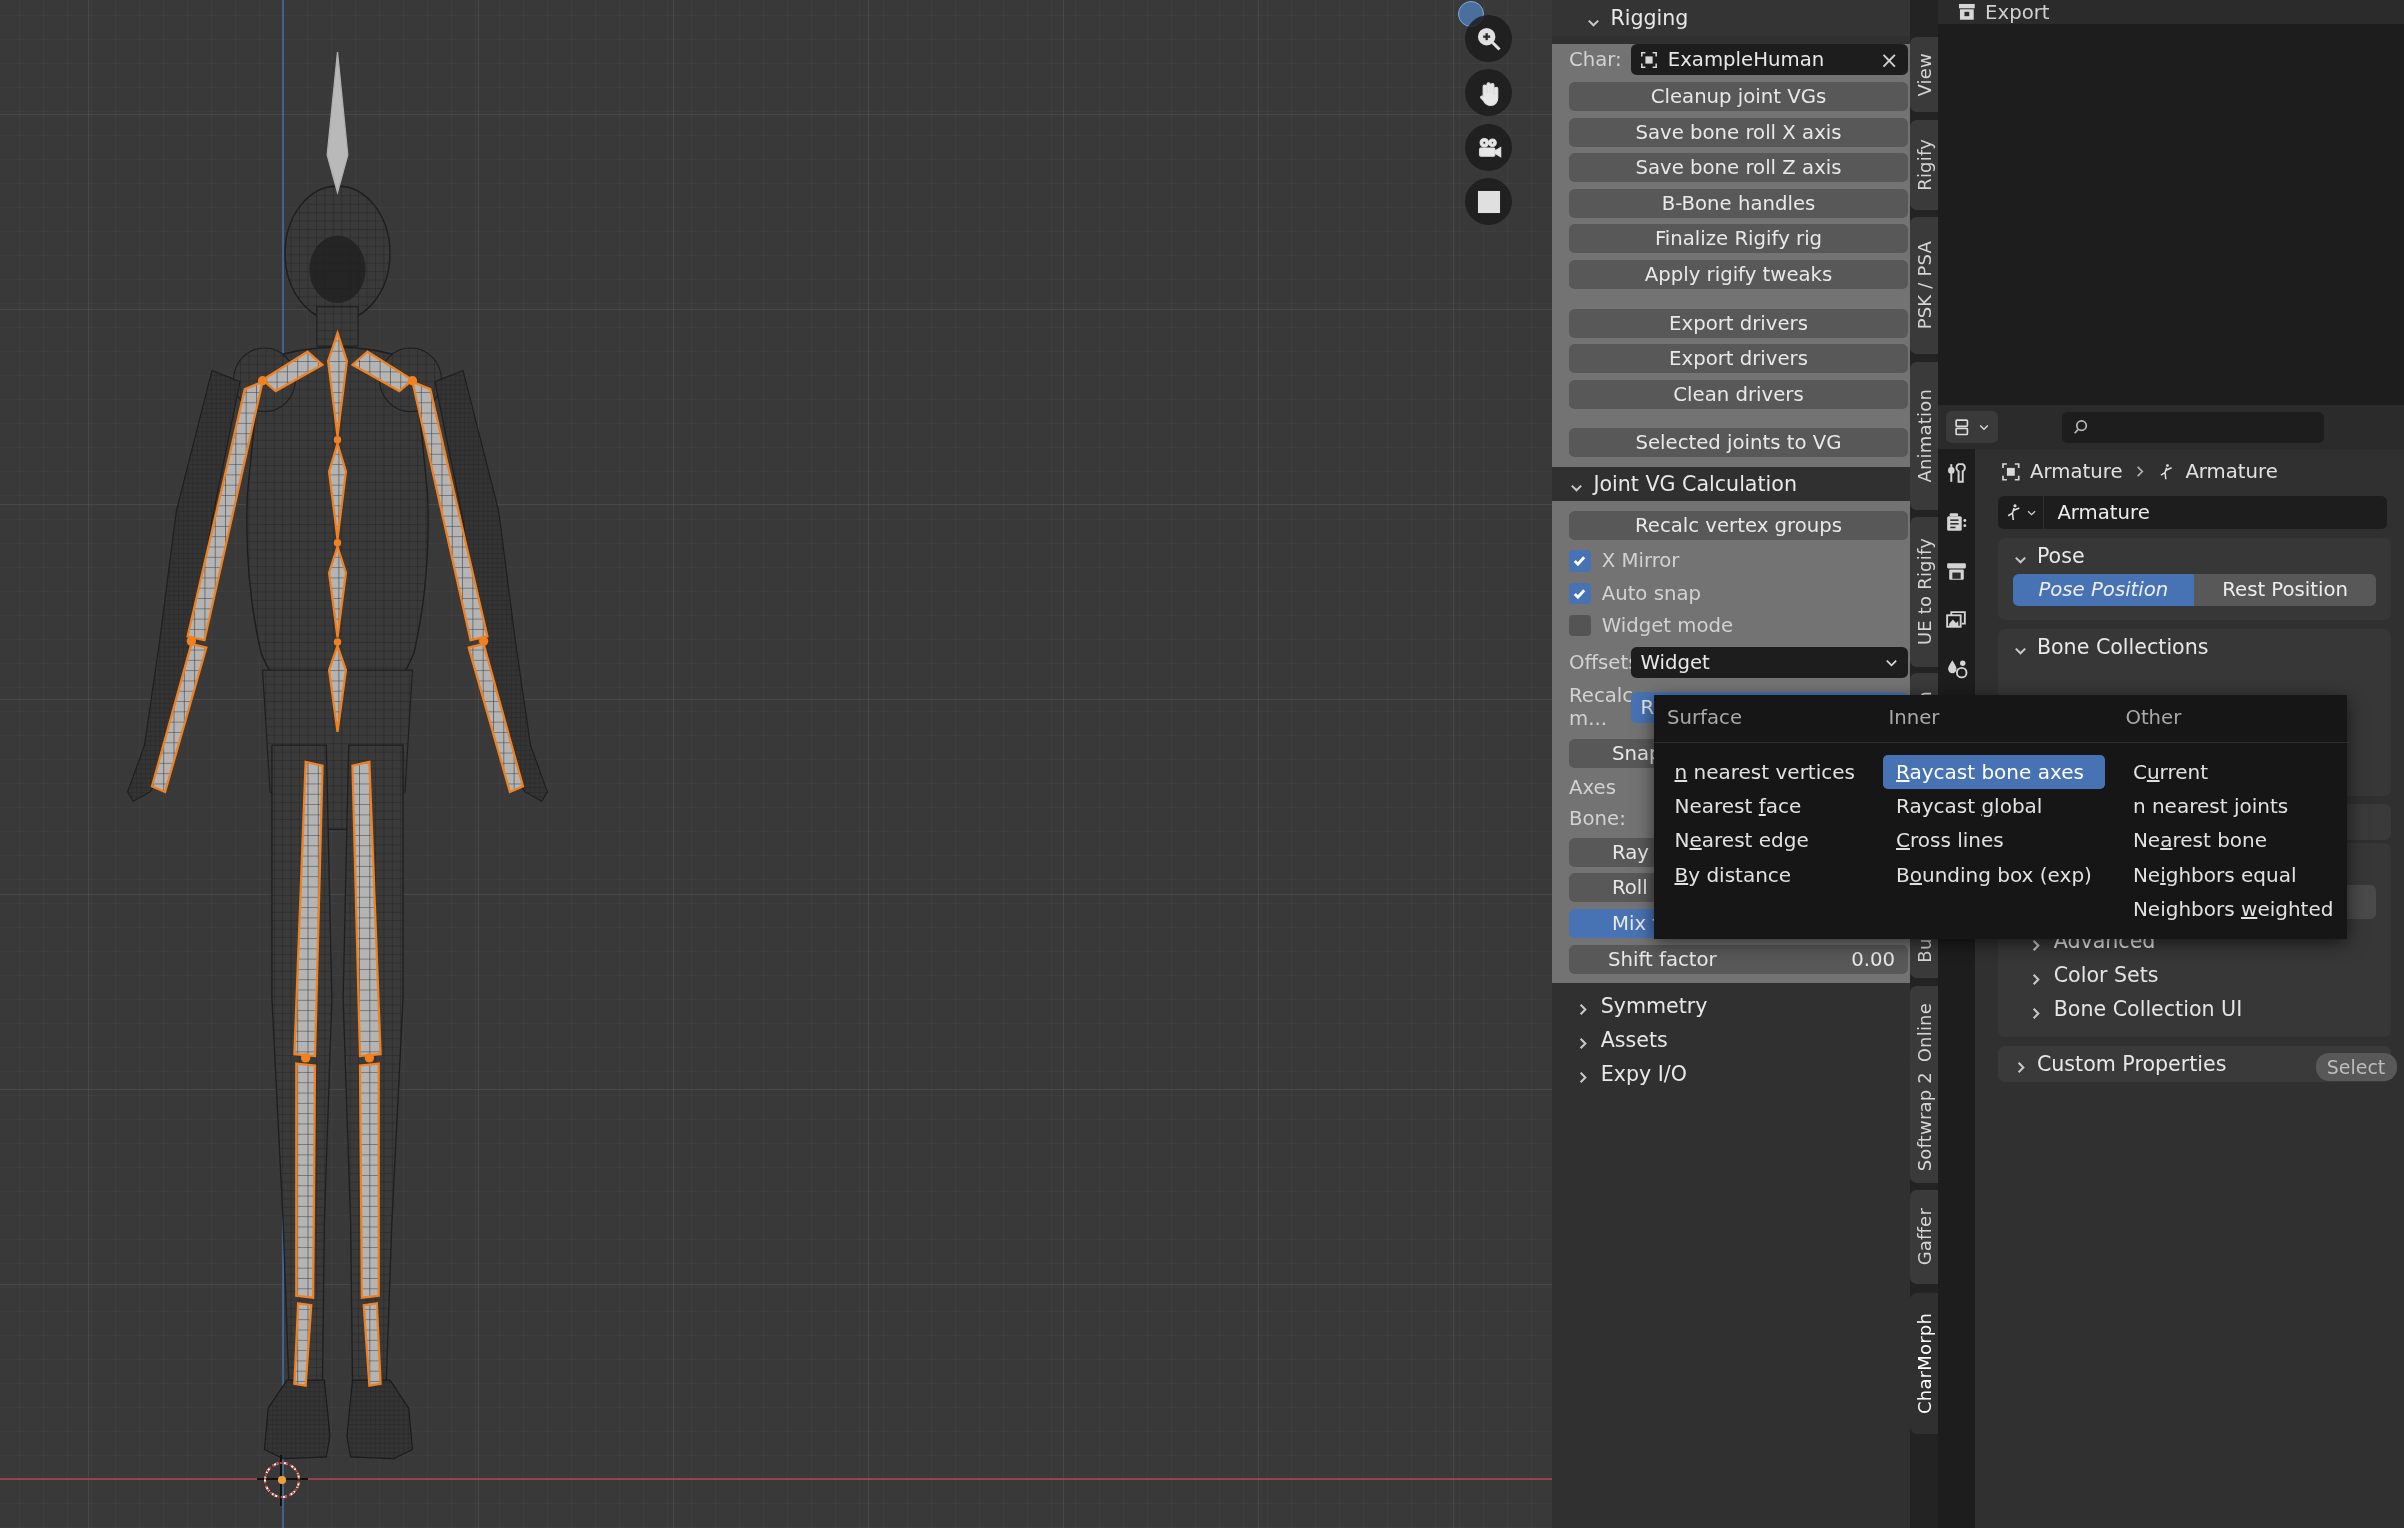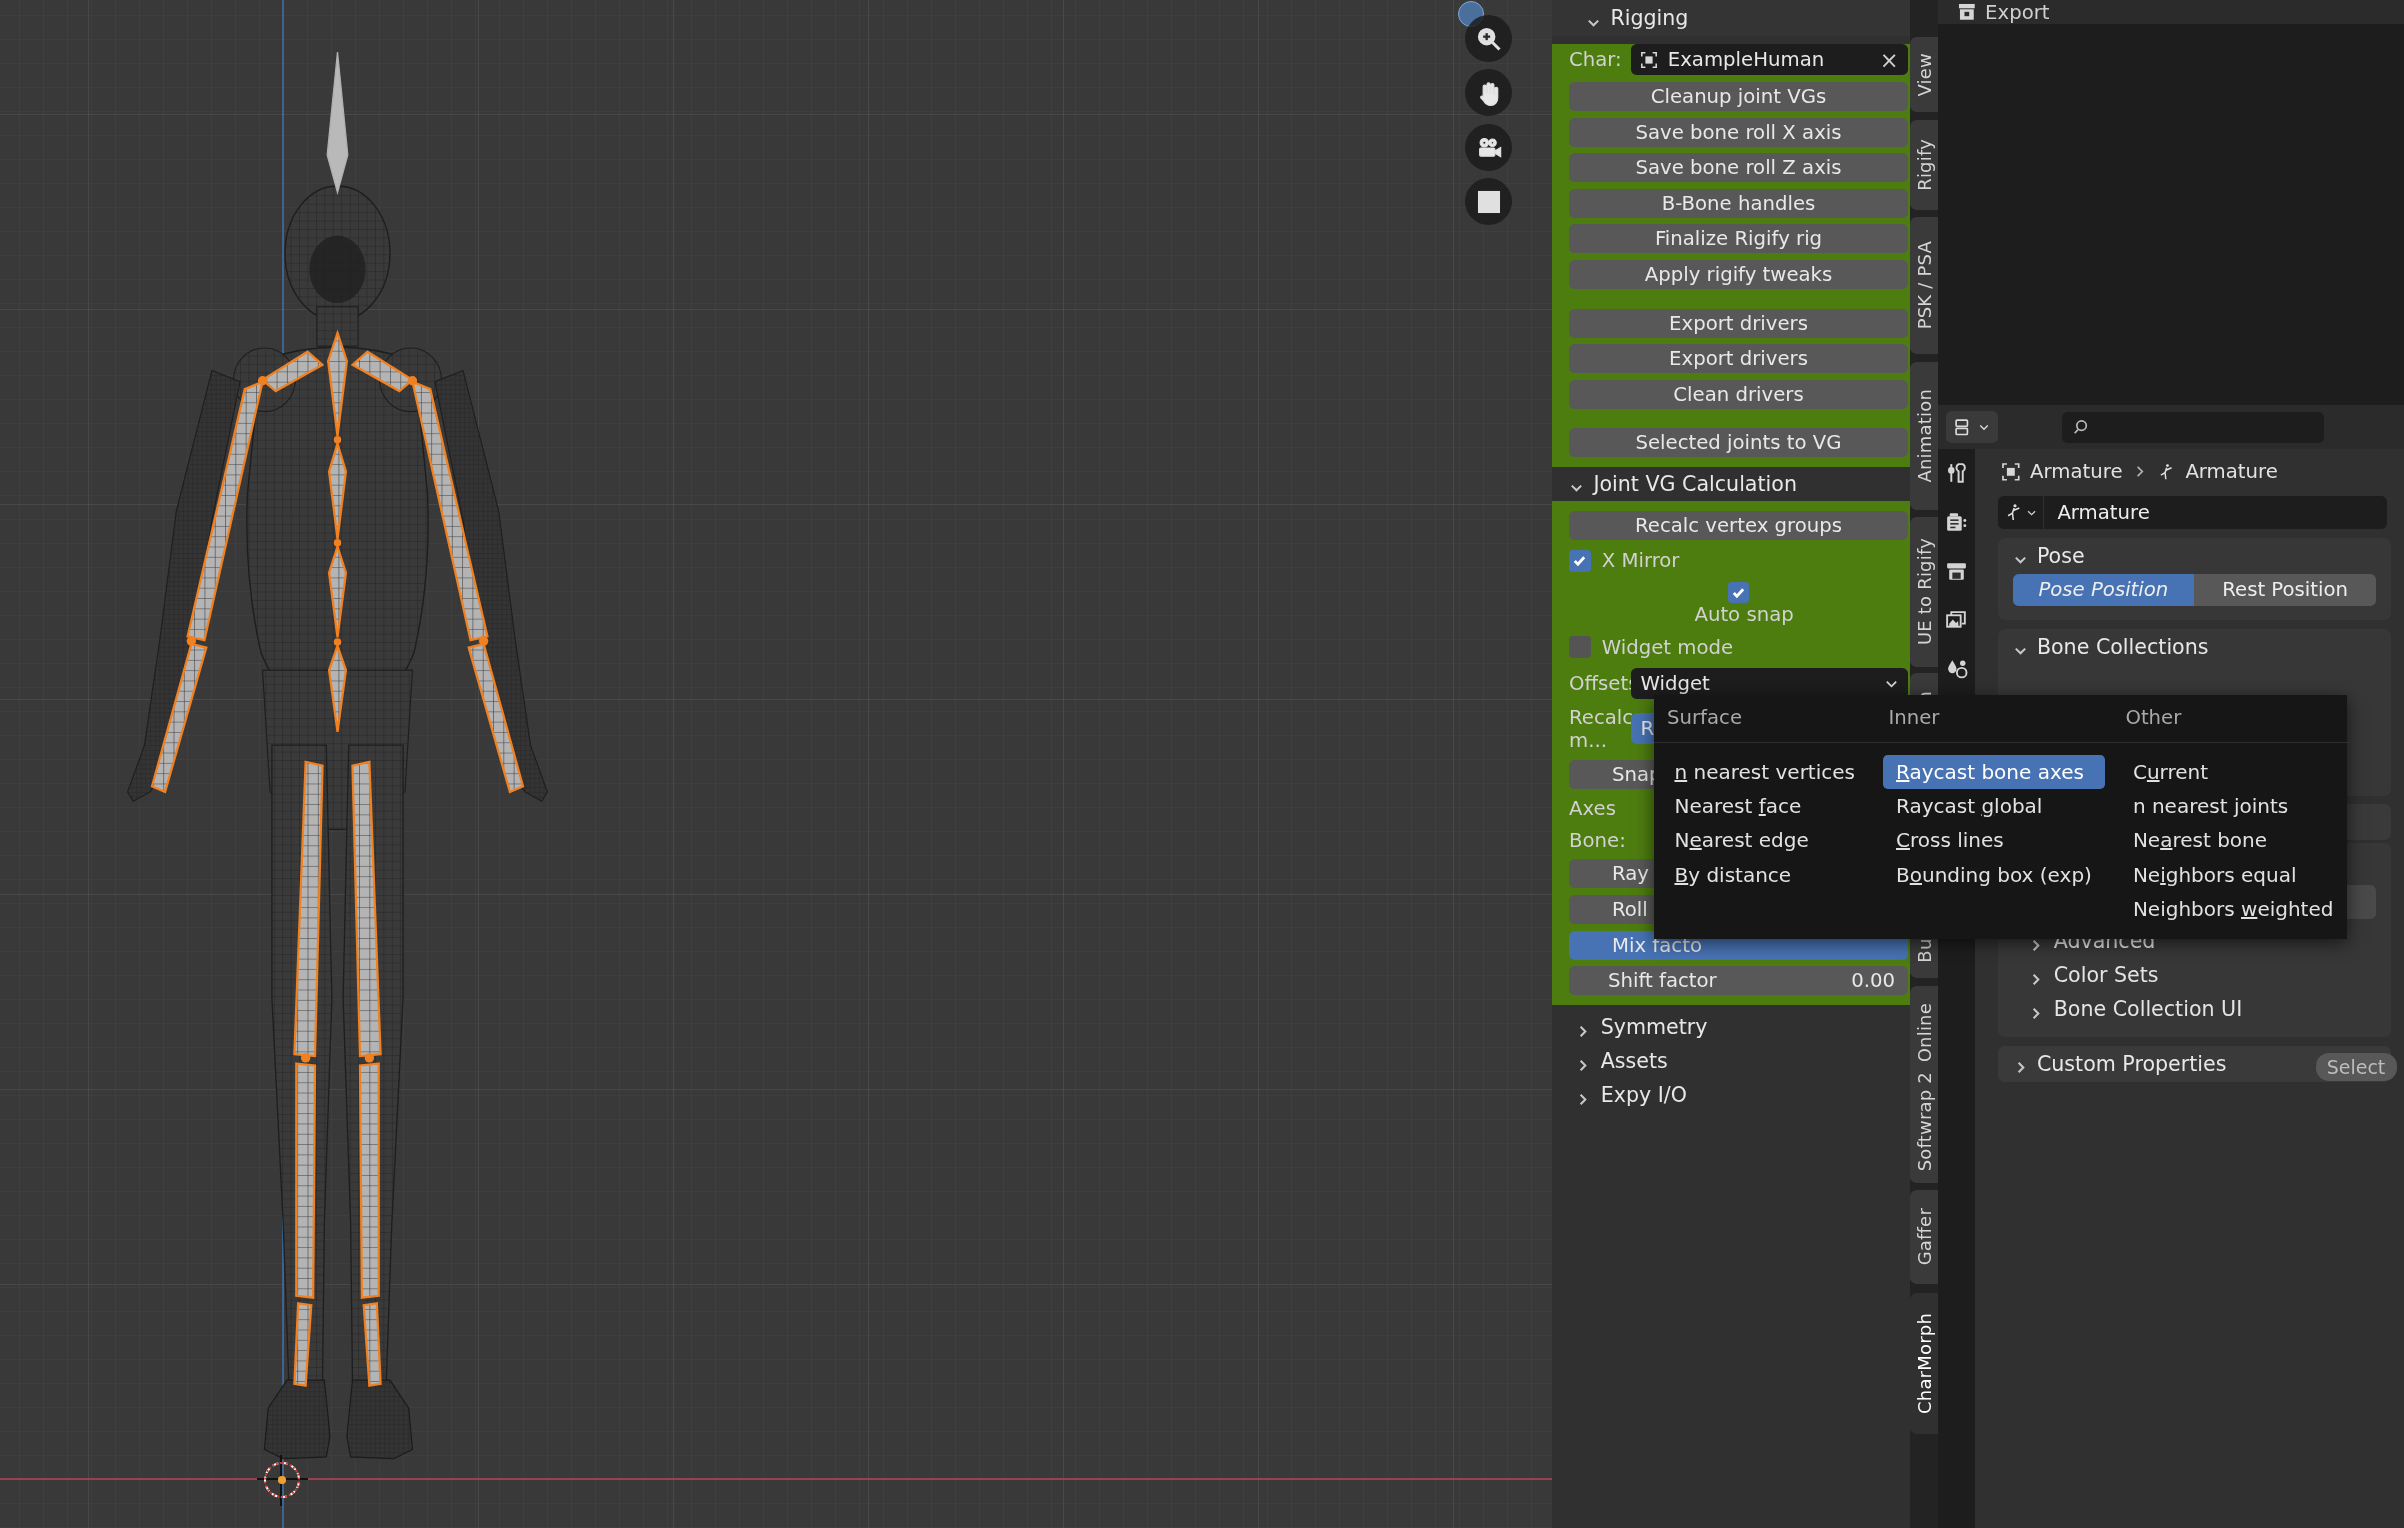--- a/index.html
+++ b/index.html
@@ -49,21 +49,21 @@
   .gizmo{position:absolute;right:40px;width:47px;height:47px;border-radius:50%;
      background:rgba(28,28,28,.84);display:flex;align-items:center;justify-content:center;}
   .gizmo svg{width:28px;height:28px;fill:#e0e0e0;stroke:#e0e0e0;}
 
   
   #cm-panel{position:absolute;left:1552px;top:0;width:386px;height:1528px;
      background:#303030;}
   #cm-scroll{position:absolute;left:0;top:0;width:373px;}
   .cm-header{display:flex;align-items:center;gap:9.4px;height:36px;
      padding-left:34px;background:#343434;color:#e8e8e8;font-size:20.6px;}
-  .cm-body{background:#4d7c0f;padding:0 17px 9.4px 17px;}
+  .cm-body{background:#737373;padding:0 17px 9.4px 17px;}
   .chev{width:15px;height:15px;flex:none;}
   .chev svg{width:15px;height:15px;stroke:#c8c8c8;fill:none;stroke-width:2.2;}
 
   .row{display:flex;align-items:center;margin-top:6.6px;}
   .lbl{color:#d2d2d2;font-size:19.7px;}
   .btn{height:29px;border-radius:5.6px;background:#585858;color:#e8e8e8;
      display:flex;align-items:center;justify-content:center;font-size:19.7px;
      width:100%;box-sizing:border-box;}
   .field{height:31px;border-radius:5.6px;background:#1d1d1d;display:flex;
      align-items:center;gap:9.4px;padding:0 9.4px;box-sizing:border-box;
@@ -374,21 +374,21 @@
           </div>
         <div id="vg-checkboxes">
             <div class="row" style="margin-top: 9.4px;">
               <span class="chk">
                 <svg viewBox="0 0 16 16">
                   <polyline points="3,8.5 6.3,12 13,4.5"></polyline>
                 </svg>
               </span>
               <span class="lbl" style="margin-left: 11.2px;">X Mirror</span>
             </div>
-            <div class="row" style="margin-top: 9.4px; flex-direction: column;">
+            <div class="row" style="margin-top: 9.4px;">
               <span class="chk">
                 <svg viewBox="0 0 16 16">
                   <polyline points="3,8.5 6.3,12 13,4.5"></polyline>
                 </svg>
               </span>
               <span class="lbl" style="margin-left: 11.2px;">Auto snap</span>
             </div>
             <div class="row" style="margin-top: 9.4px;">
               <span class="chk off"></span>
               <span class="lbl" style="margin-left: 11.2px;">Widget mode</span>

